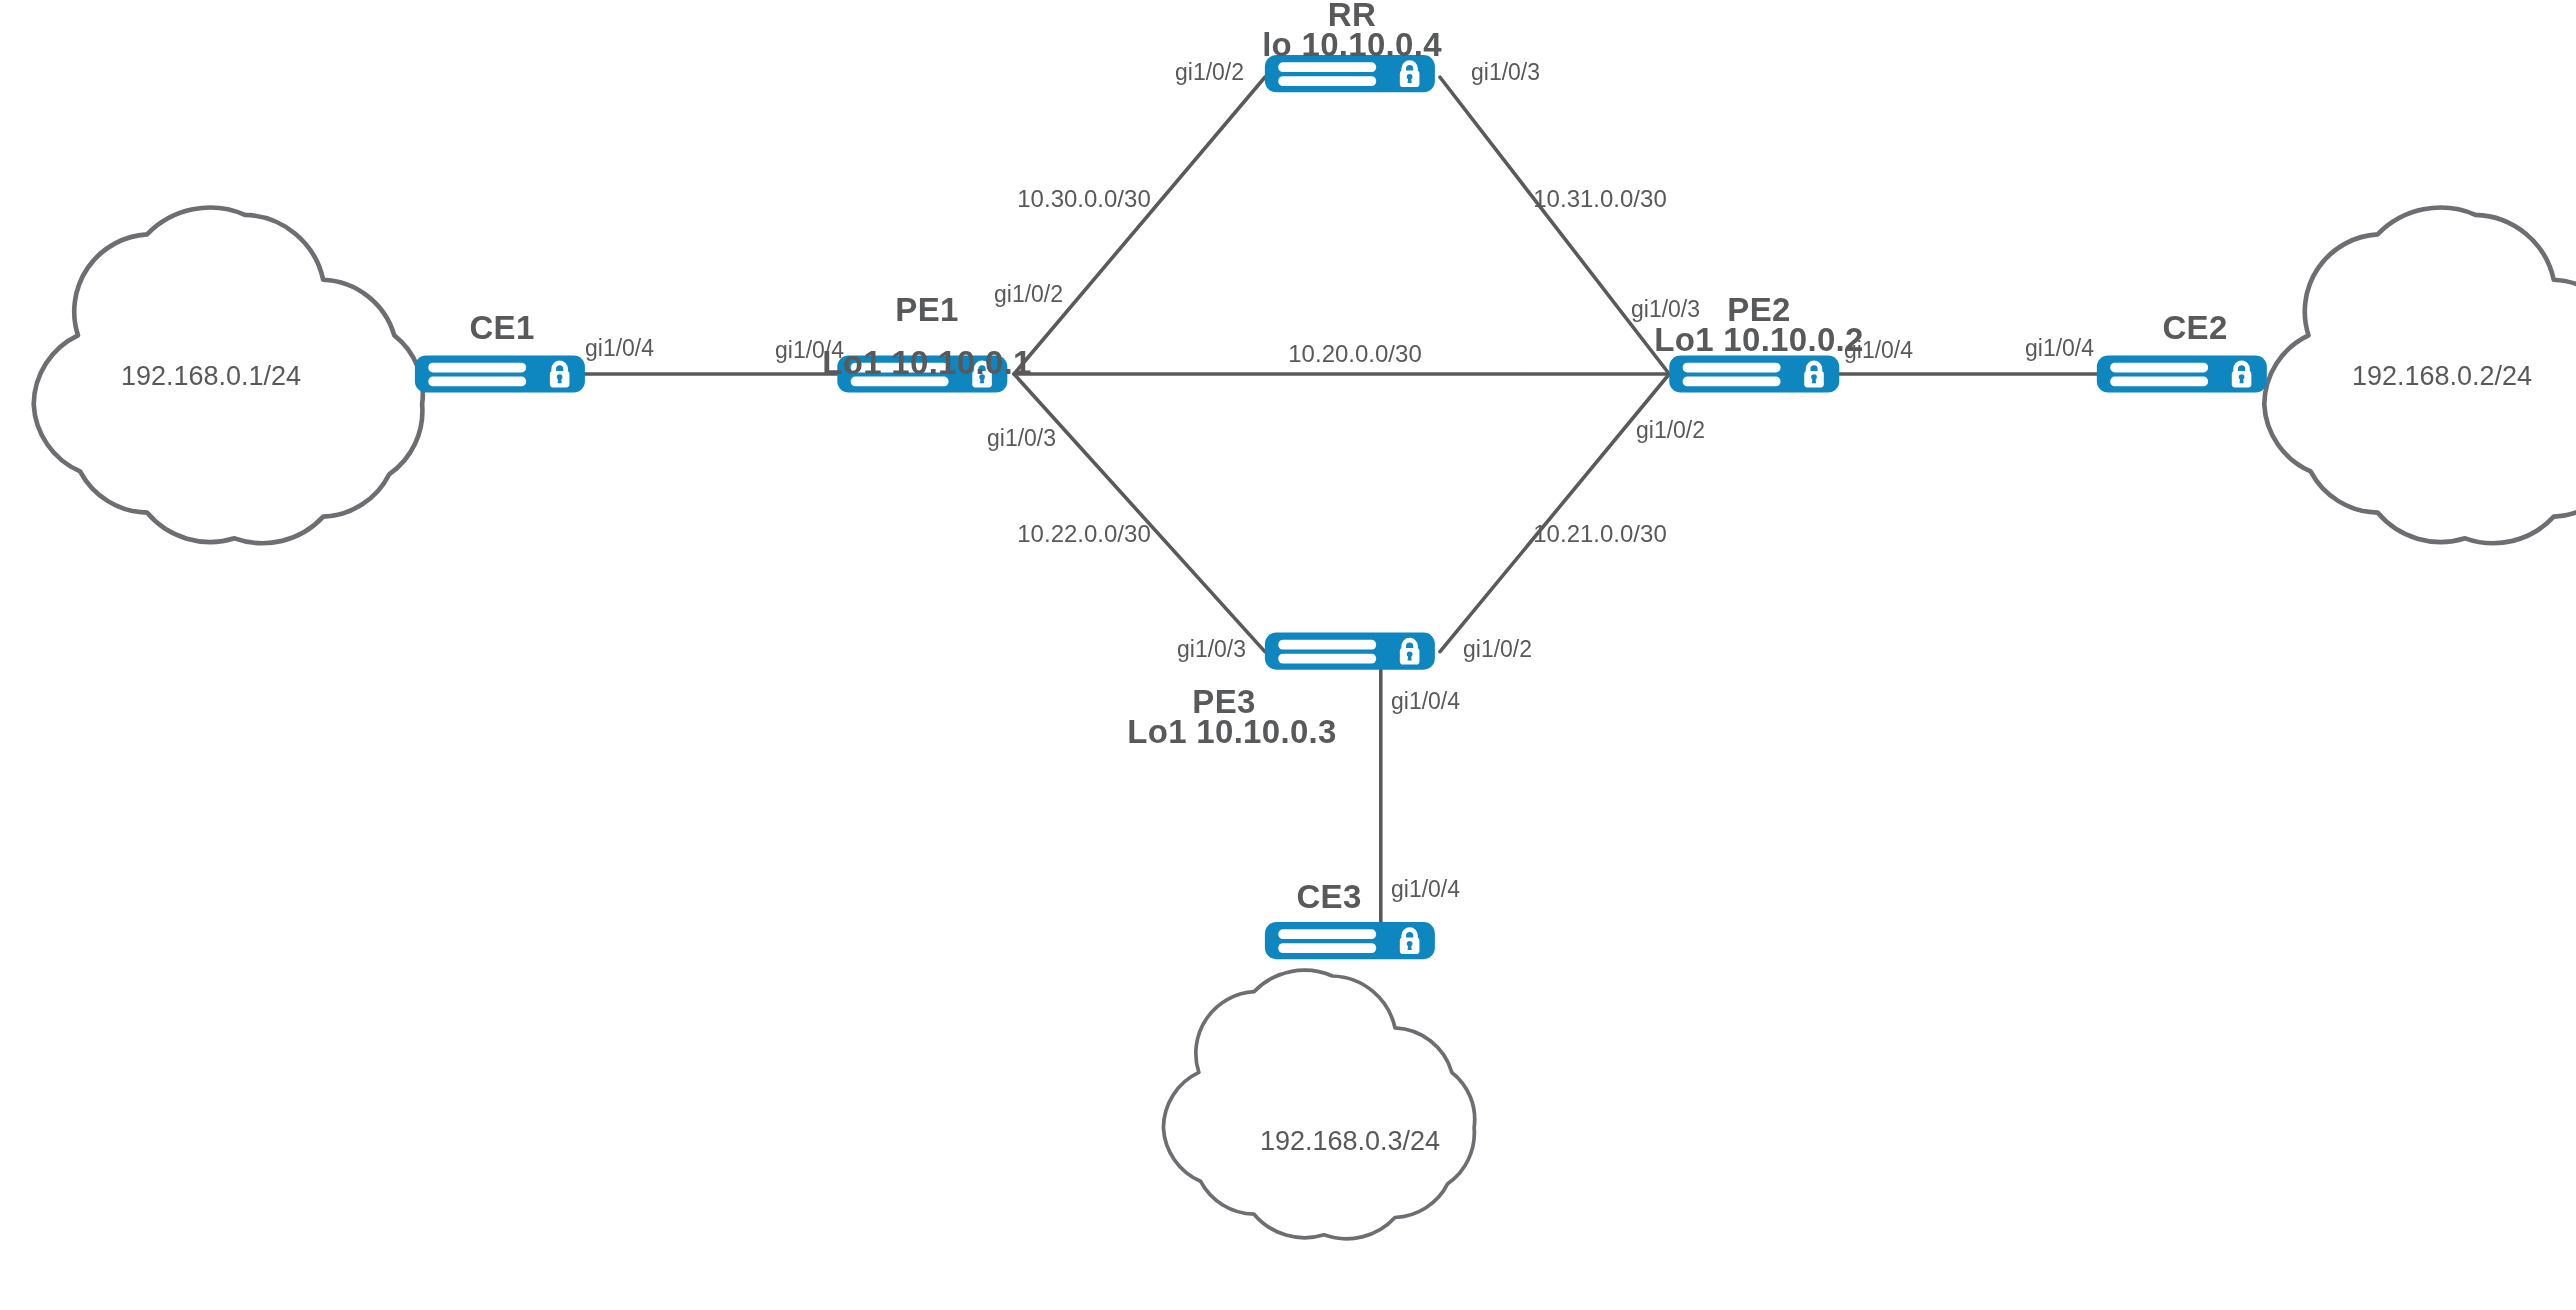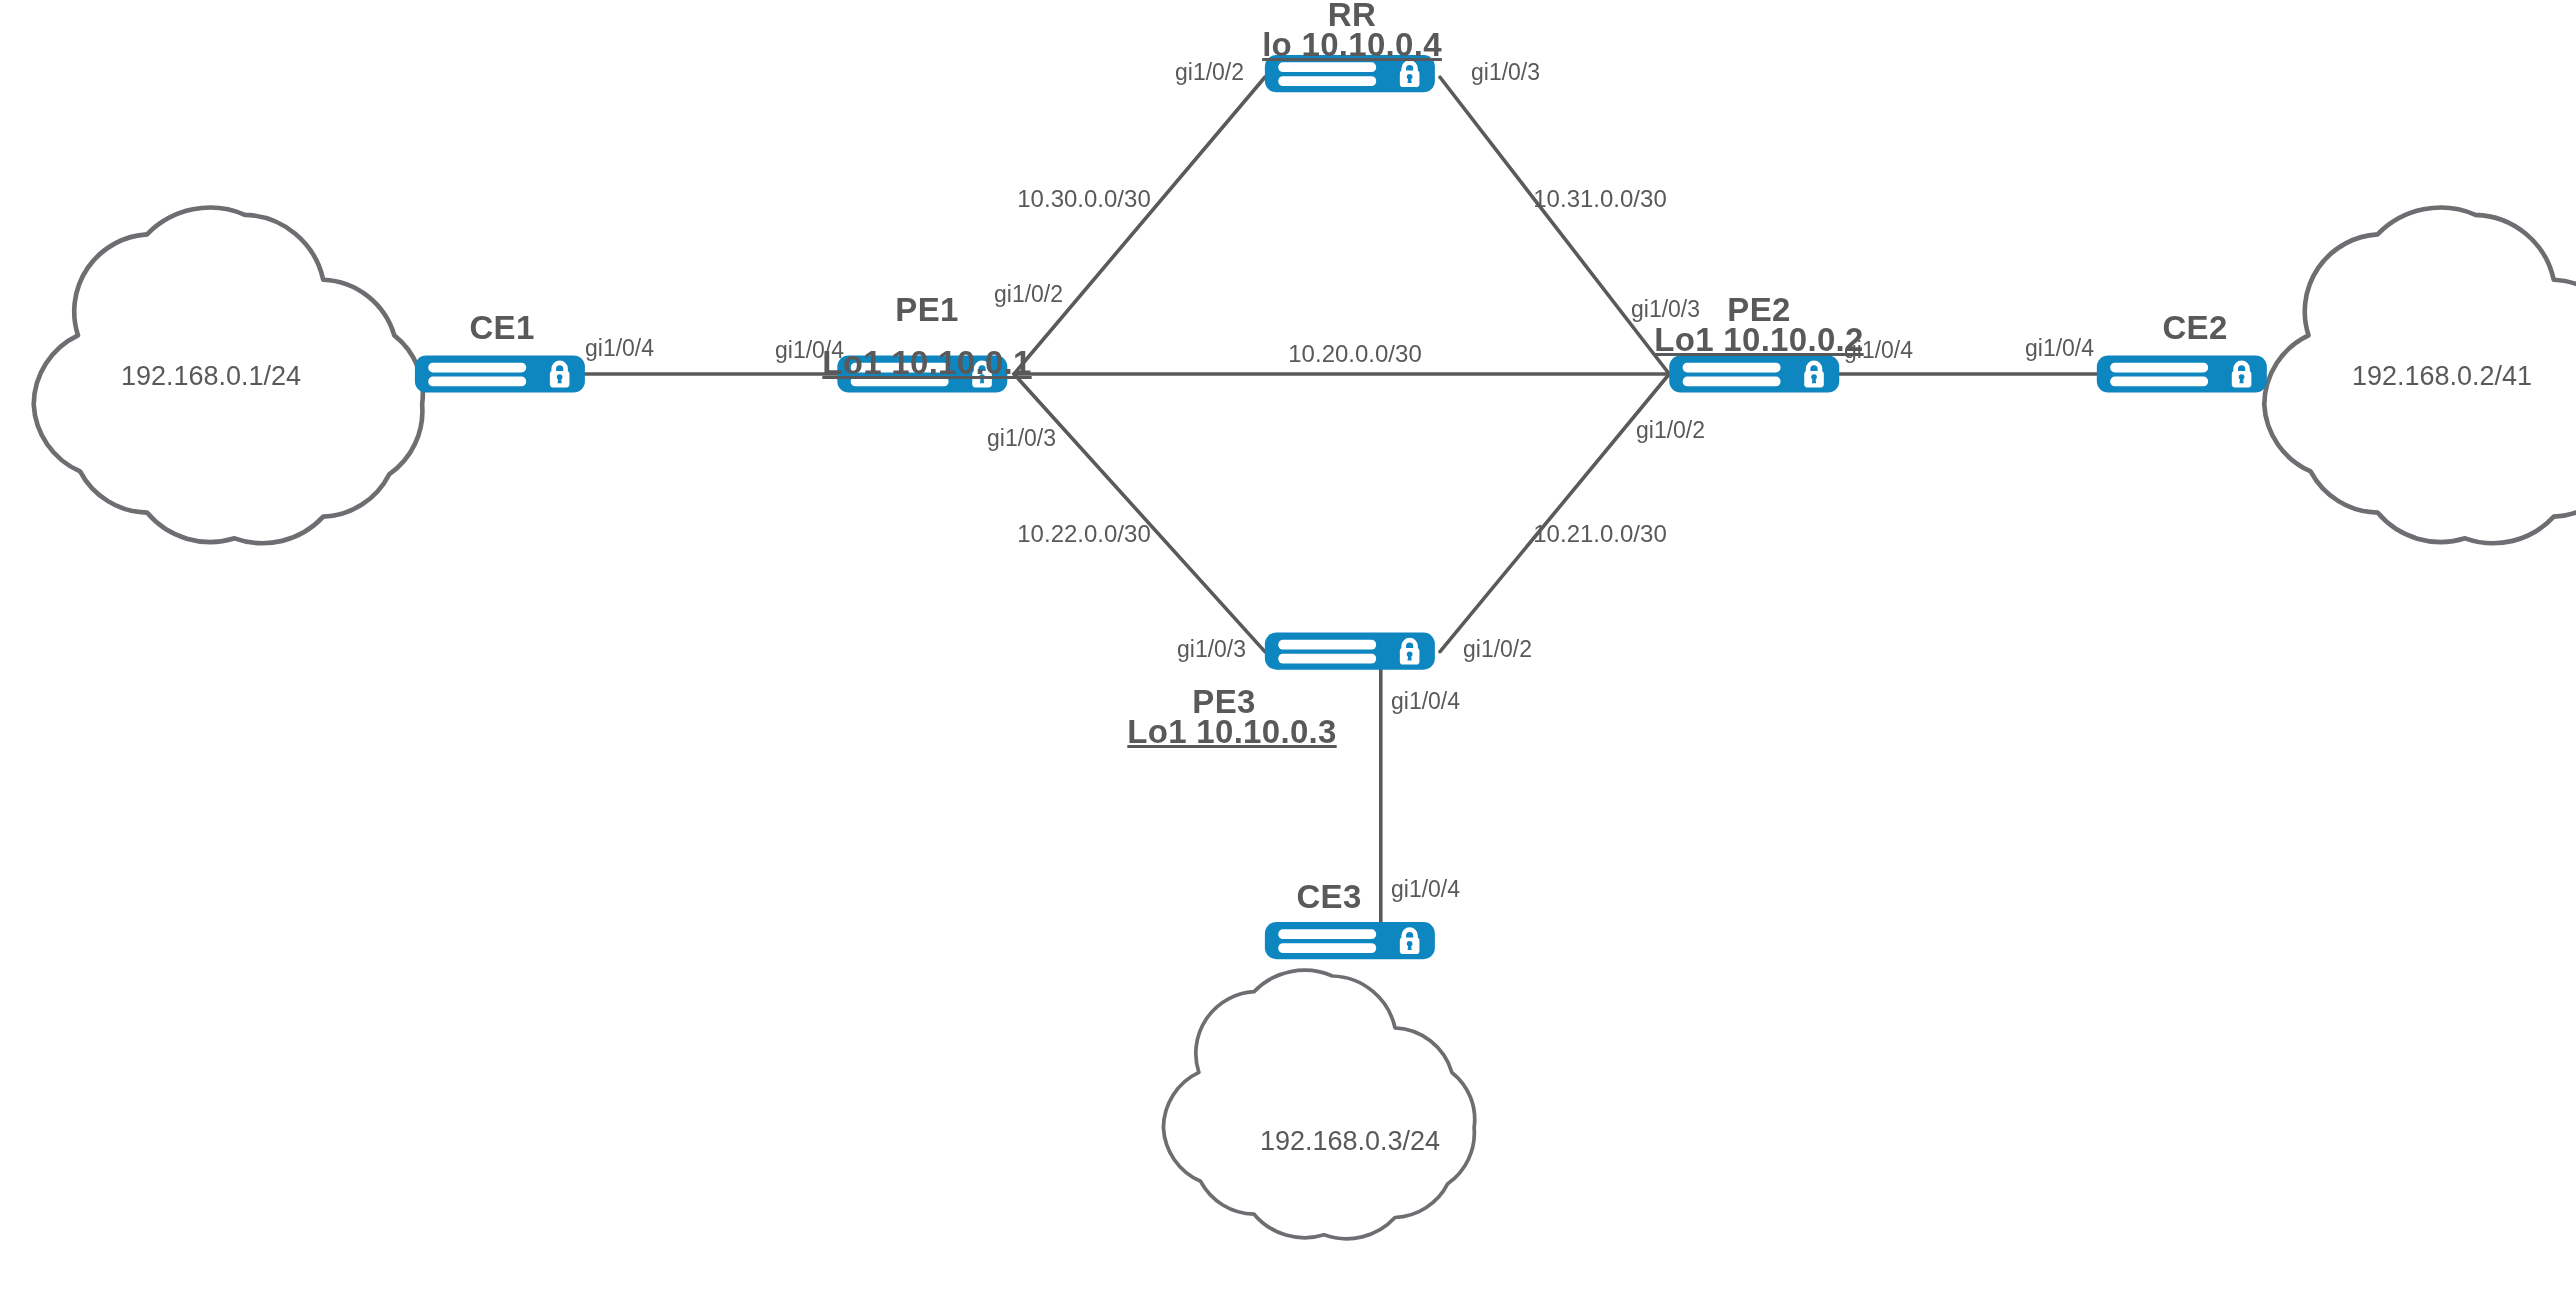--- a/index.html
+++ b/index.html
@@ -1,21 +1,21 @@
 <!DOCTYPE html>
 <html style="font-size:8.2px"><head>
 <meta charset="utf-8">
 <style>
   html,body{margin:0;padding:0;background:#ffffff;}
   body{font-family:"Liberation Sans",sans-serif;}
   #stage{position:relative;width:2657px;height:1310px;background:#fff;overflow:hidden;}
   #stage svg{position:absolute;left:0;top:0;width:2657px;height:1310px;}
   .lbl{position:absolute;color:#58595b;font-family:"Liberation Sans",sans-serif;white-space:nowrap;}
   .node-name{font-size:33px;font-weight:bold;letter-spacing:0.3px;}
-  .node-sub{font-size:33px;font-weight:bold;letter-spacing:0.3px;text-decoration:underline;}
+  .node-sub{font-size:33px;font-weight:bold;letter-spacing:0.3px;}
   .if-lbl{font-size:23px;font-weight:normal;}
   .net-lbl{font-size:24px;font-weight:normal;}
   .cloud-lbl{font-size:27px;font-weight:normal;}
   .ctr{transform:translateX(-50%);}
 </style>
 </head>
 <body>
 
 <div id="stage">
 
@@ -118,17 +118,17 @@
   <div class="lbl node-name ctr" style="left:1329px;top:878px;">CE3</div>
   <div class="lbl if-lbl" style="left:1391px;top:876px;">gi1/0/4</div>
 
   <div class="lbl net-lbl ctr" style="left:1084px;top:185px;">10.30.0.0/30</div>
   <div class="lbl net-lbl ctr" style="left:1600px;top:185px;">10.31.0.0/30</div>
   <div class="lbl net-lbl ctr" style="left:1355px;top:340px;">10.20.0.0/30</div>
   <div class="lbl net-lbl ctr" style="left:1084px;top:520px;">10.22.0.0/30</div>
   <div class="lbl net-lbl ctr" style="left:1600px;top:520px;">10.21.0.0/30</div>
 
   <div class="lbl cloud-lbl ctr" style="left:211px;top:361px;">192.168.0.1/24</div>
-  <div class="lbl cloud-lbl ctr" style="left:2442px;top:361px;">192.168.0.2/41</div>
+  <div class="lbl cloud-lbl ctr" style="left:2442px;top:361px;">192.168.0.2/24</div>
   <div class="lbl cloud-lbl ctr" style="left:1350px;top:1126px;text-align:center;">192.168.0.3/24</div>
 
 </div>
 
 
 </body></html>

